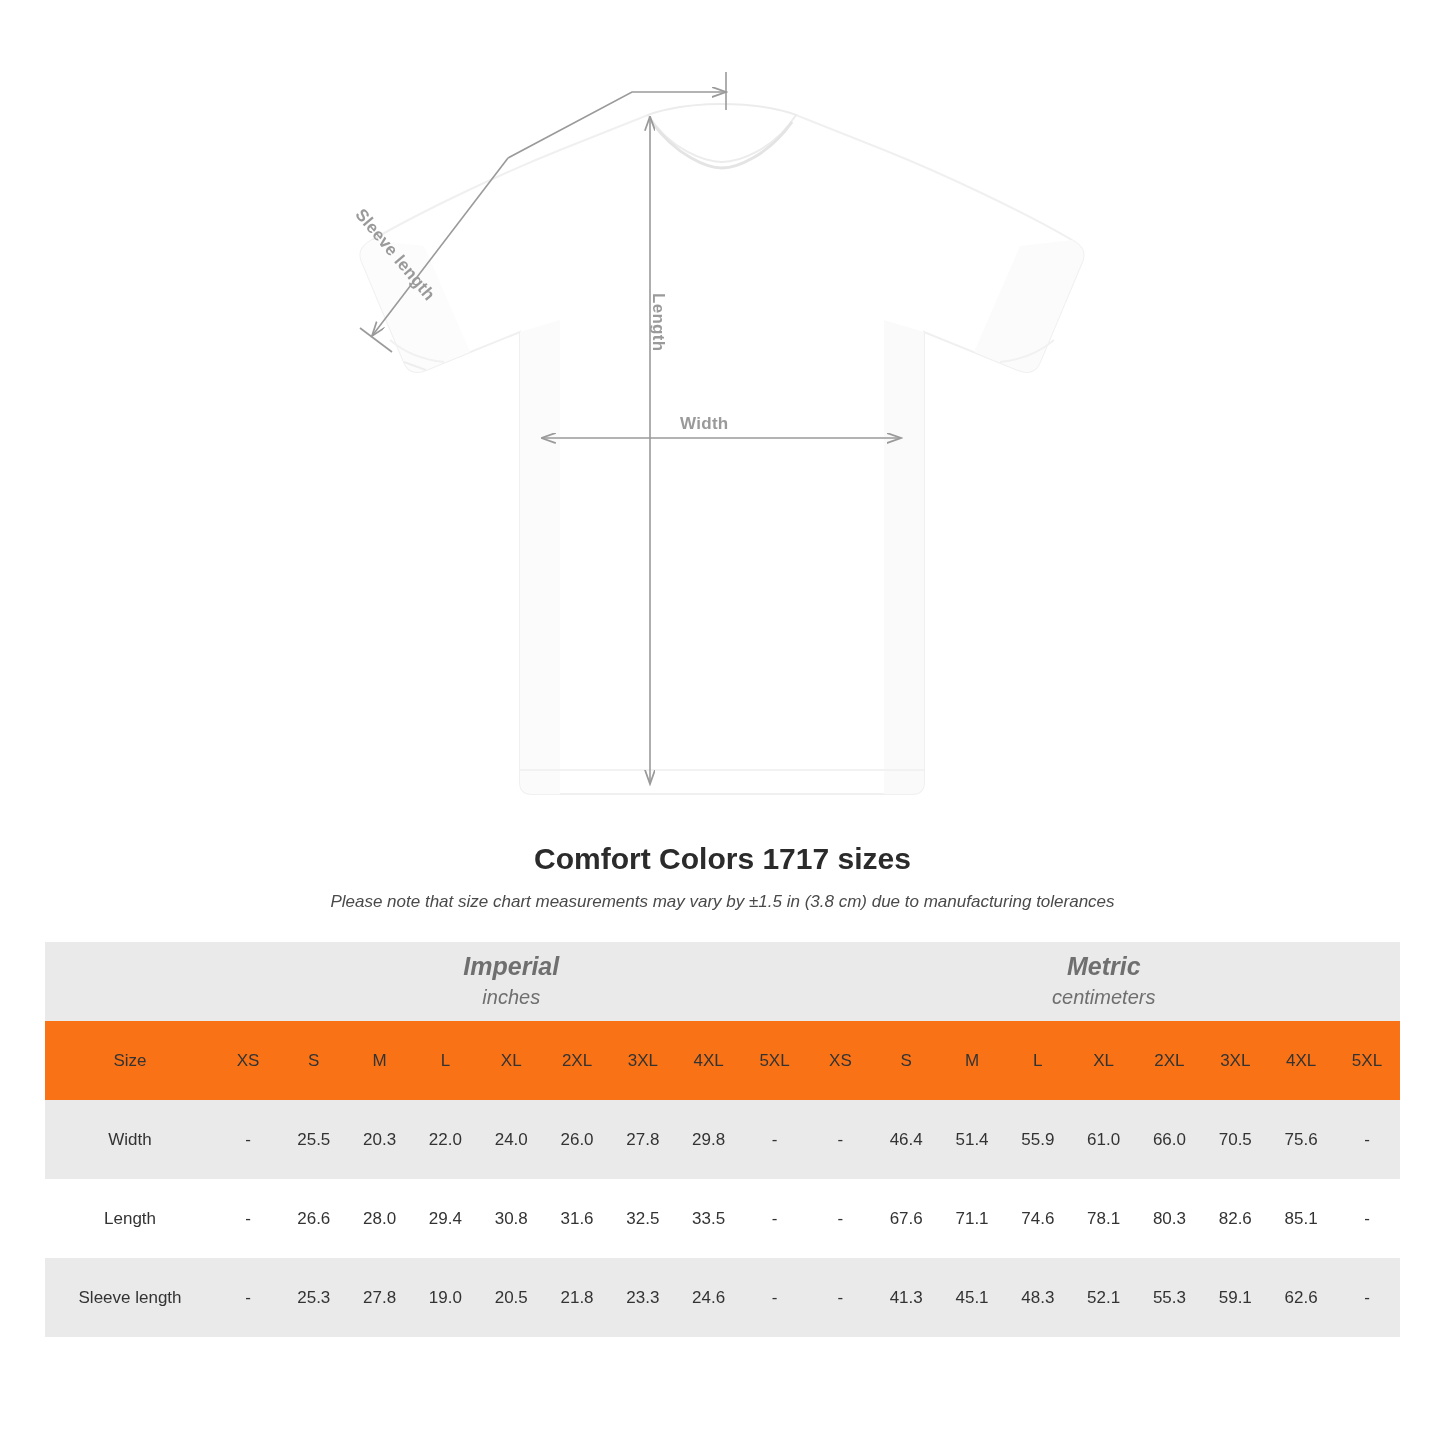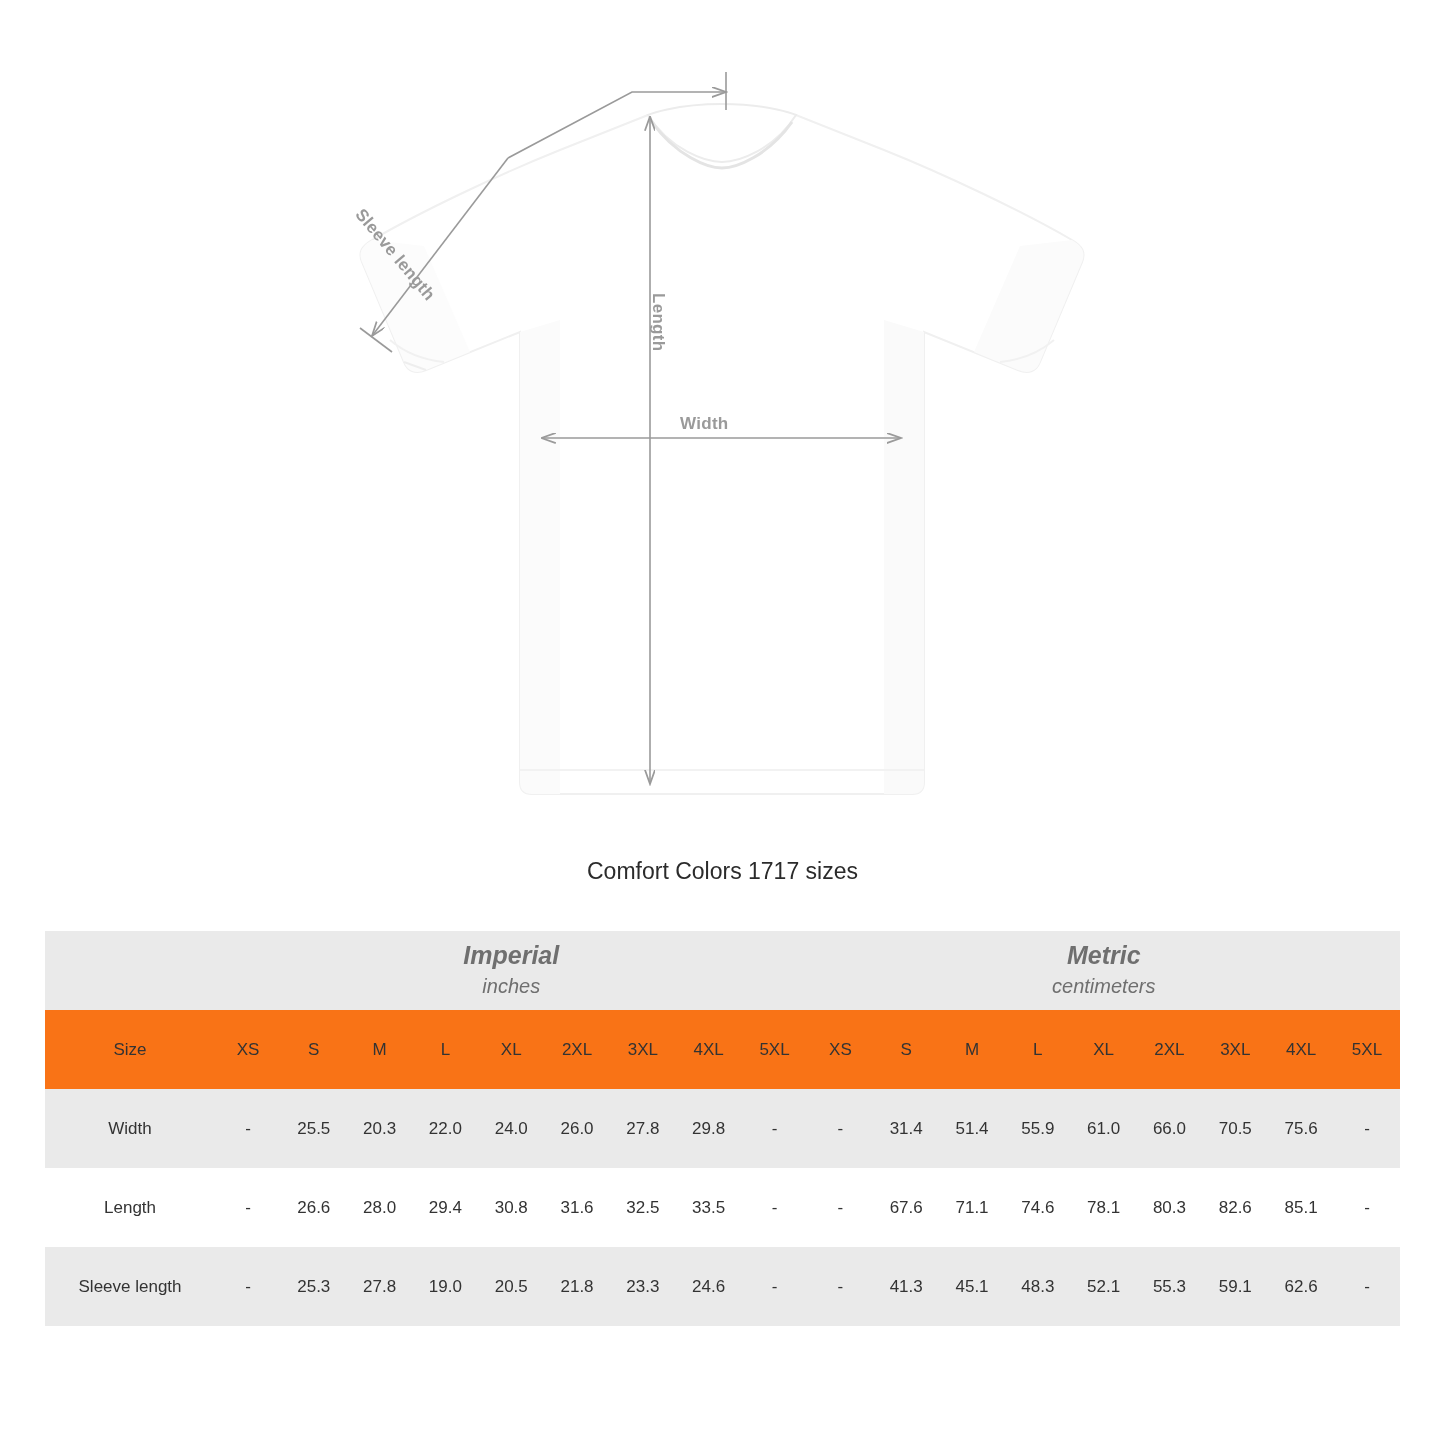--- a/index.html
+++ b/index.html
@@ -52,36 +52,36 @@
     left: 366px;
     top: 205px;
     transform: rotate(50deg);
     transform-origin: left top;
     white-space: nowrap;
   }
 
   
   .title {
     text-align: center;
-    font-size: 23px;
-    font-weight: normal;
+    font-size: 30px;
+    font-weight: bold;
     color: #2b2b2b;
-    margin-top: 28px;
+    margin-top: 12px;
   }
   .subtitle {
     text-align: center;
     font-size: 17px;
     font-style: italic;
     color: #4a4a4a;
     margin-top: 16px;
   }
 
   
   .table-wrap {
-    margin: 46px 45px 0 45px;
+    margin: 30px 45px 0 45px;
     width: 1355px;
   }
   table.size-table {
     border-collapse: collapse;
     width: 100%;
     table-layout: fixed;
   }
   table.size-table td, table.size-table th {
     text-align: center;
     font-size: 17px;
@@ -194,20 +194,21 @@
       <polyline points="508,158 632,92 726,92" fill="none" stroke="#9a9a9a" stroke-width="1.6" marker-end="url(#arrHead)"></polyline>
       <line x1="726" y1="72" x2="726" y2="110" stroke="#9a9a9a" stroke-width="1.6"></line>
     </svg>
 
     <div class="dim-label label-width">Width</div>
     <div class="dim-label label-length">Length</div>
     <div class="dim-label label-sleeve">Sleeve length</div>
   </div>
 
   <div class="title">Comfort Colors 1717 sizes</div>
+  <div class="subtitle">Please note that size chart measurements may vary by ±1.5 in (3.8 cm) due to manufacturing tolerances</div>
 
   <div class="table-wrap">
     <table class="size-table">
       <colgroup>
         <col class="label-col">
         <col class="size-col">
           <col class="size-col">
           <col class="size-col">
           <col class="size-col">
         <col class="size-col">
@@ -266,21 +267,21 @@
           <td>-</td>
           <td>25.5</td>
           <td>20.3</td>
           <td>22.0</td>
           <td>24.0</td>
           <td>26.0</td>
           <td>27.8</td>
           <td>29.8</td>
           <td>-</td>
           <td>-</td>
-          <td>31.4</td>
+          <td>46.4</td>
           <td>51.4</td>
           <td>55.9</td>
           <td>61.0</td>
           <td>66.0</td>
           <td>70.5</td>
           <td>75.6</td>
           <td>-</td>
         </tr>
 
         <tr class="row-plain">

